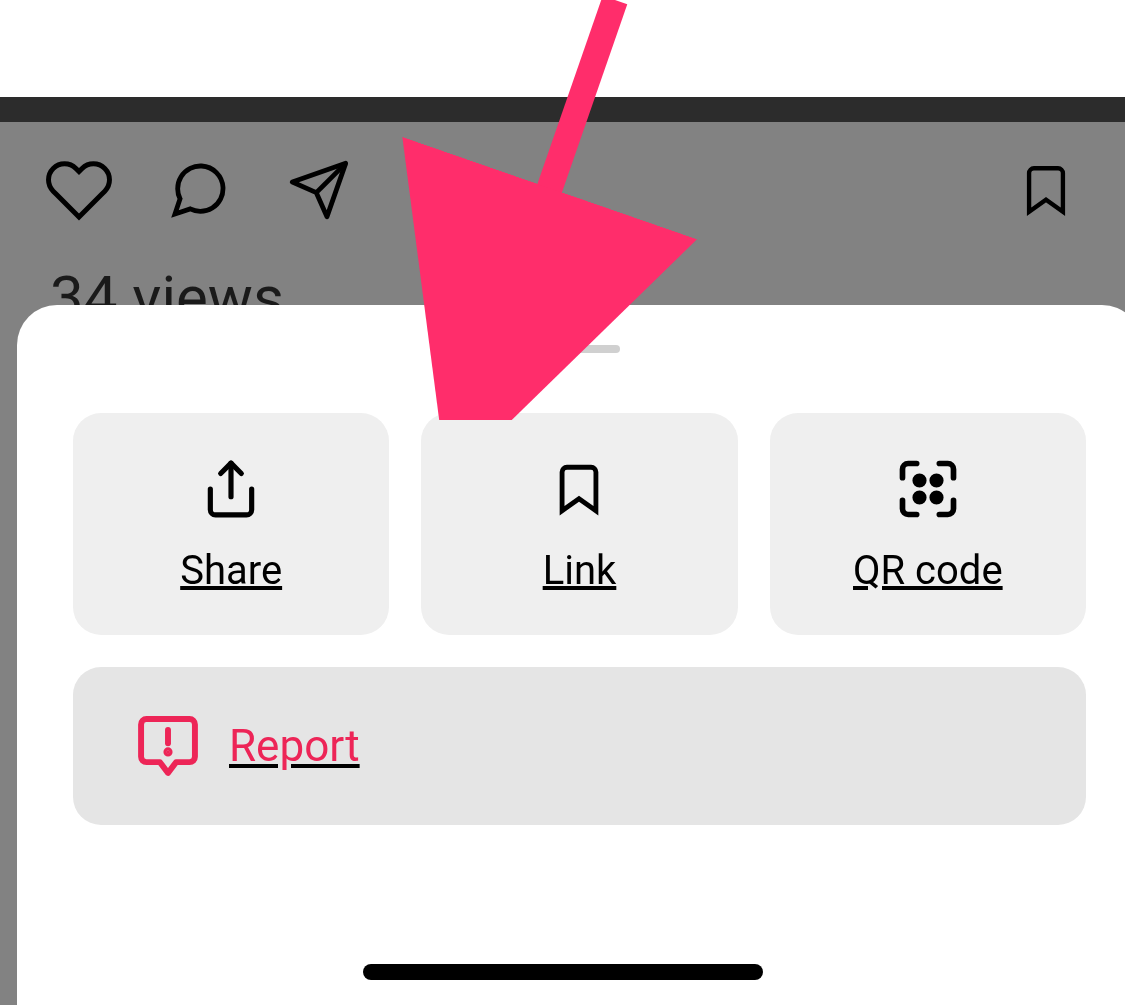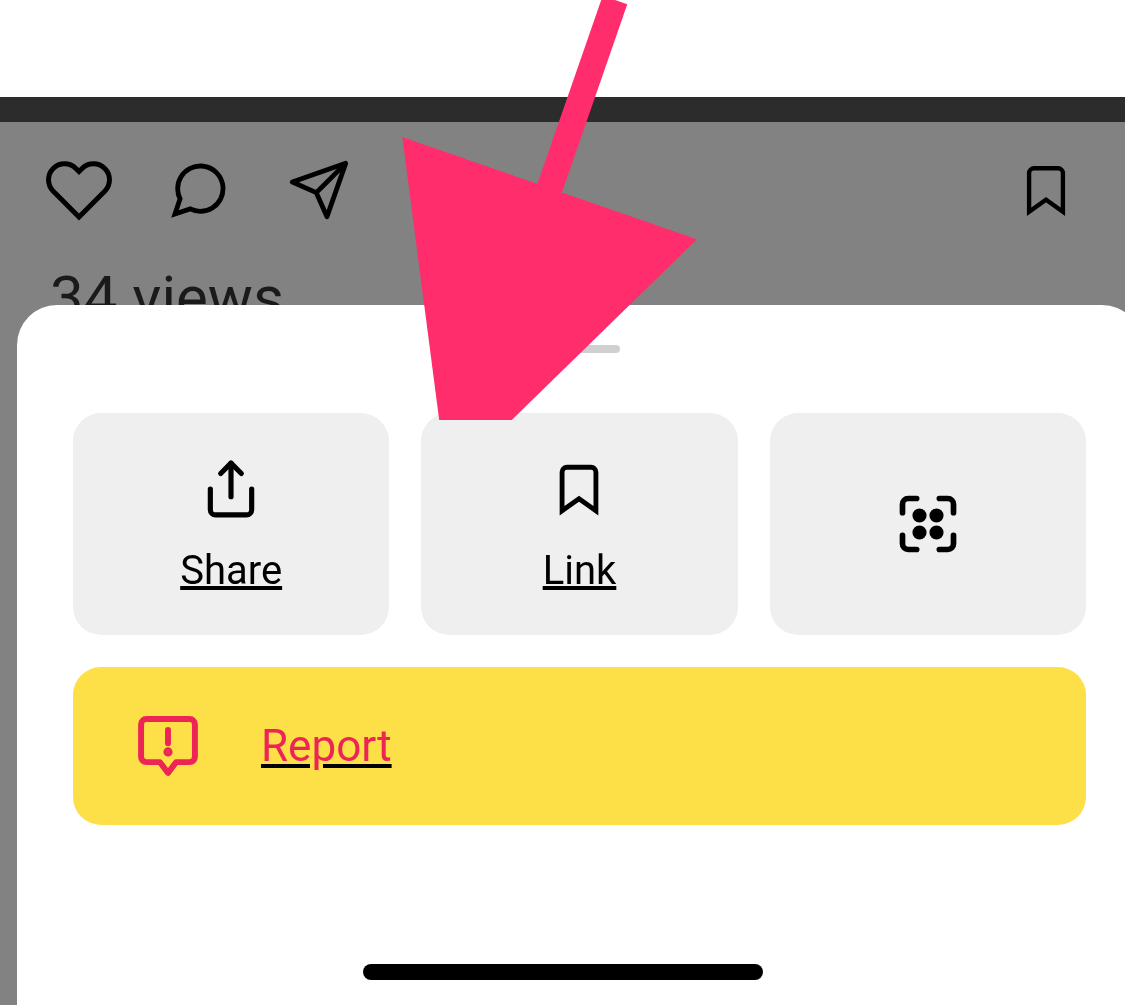--- a/index.html
+++ b/index.html
@@ -116,26 +116,26 @@
       align-items: center;
       justify-content: center;
     }
     .tile-label {
       font-size: 40px;
       color: #000000;
     }
     .report-row {
       margin: 32px 56px 0 56px;
       height: 158px;
-      background: #fde047;
+      background: #e5e5e5;
       border-radius: 28px;
       display: flex;
       align-items: center;
       padding: 0 62px;
-      gap: 60px;
+      gap: 28px;
       cursor: pointer;
     }
     .report-icon {
       width: 66px;
       height: 66px;
       display: flex;
       align-items: center;
       justify-content: center;
     }
     .report-label {
@@ -223,20 +223,21 @@
           <path d="M3 8 V5 a2 2 0 0 1 2-2 h3"></path>
           <path d="M21 8 V5 a2 2 0 0 0 -2-2 h-3"></path>
           <path d="M3 16 V19 a2 2 0 0 0 2 2 h3"></path>
           <path d="M21 16 V19 a2 2 0 0 1 -2 2 h-3"></path>
           <circle cx="9" cy="9" r="1.5" fill="#000000"></circle>
           <circle cx="15" cy="9" r="1.5" fill="#000000"></circle>
           <circle cx="9" cy="15" r="1.5" fill="#000000"></circle>
           <circle cx="15" cy="15" r="1.5" fill="#000000"></circle>
         </svg>
       </div>
+      <div class="tile-label">QR code</div>
     </div>
   </div>
   <div class="report-row">
     <div class="report-icon">
       <svg width="66" height="70" viewBox="0 0 24 26" fill="none" stroke="#ed2557" stroke-width="2.2" stroke-linecap="round" stroke-linejoin="round">
         <path d="M4 3 h16 a2 2 0 0 1 2 2 v12 a2 2 0 0 1 -2 2 h-5 l-3 4 l-3 -4 h-5 a2 2 0 0 1 -2 -2 v-12 a2 2 0 0 1 2 -2 z"></path>
         <line x1="12" y1="7" x2="12" y2="12"></line>
         <circle cx="12" cy="15.2" r="0.6" fill="#ed2557"></circle>
       </svg>
     </div>

